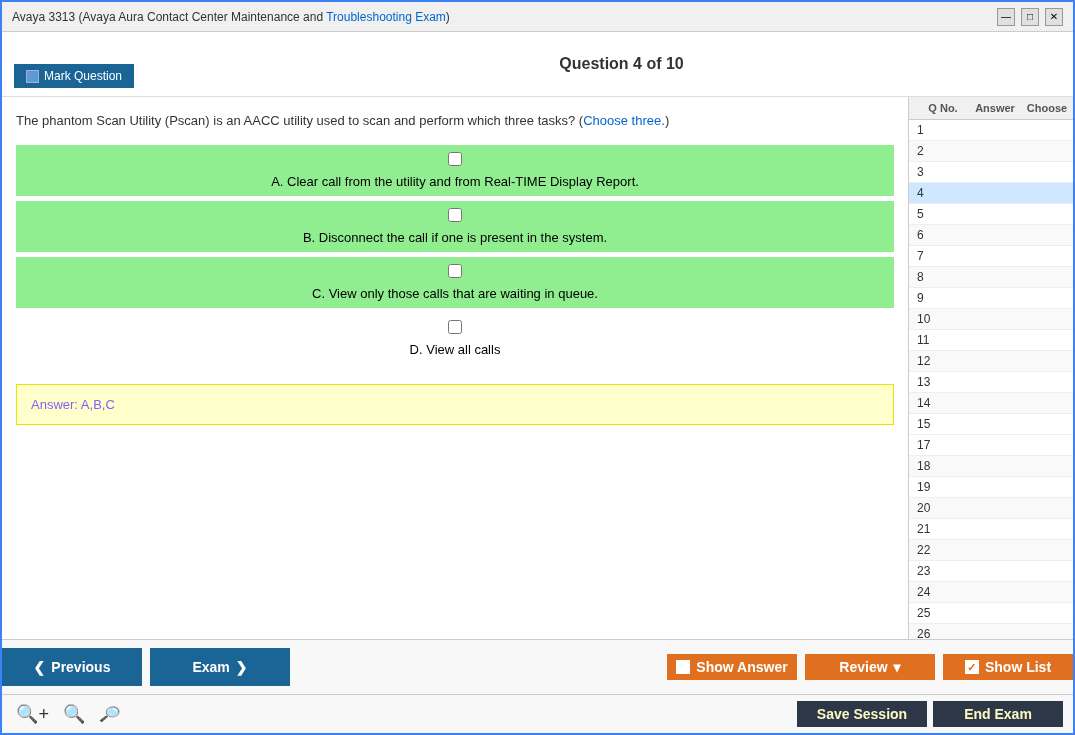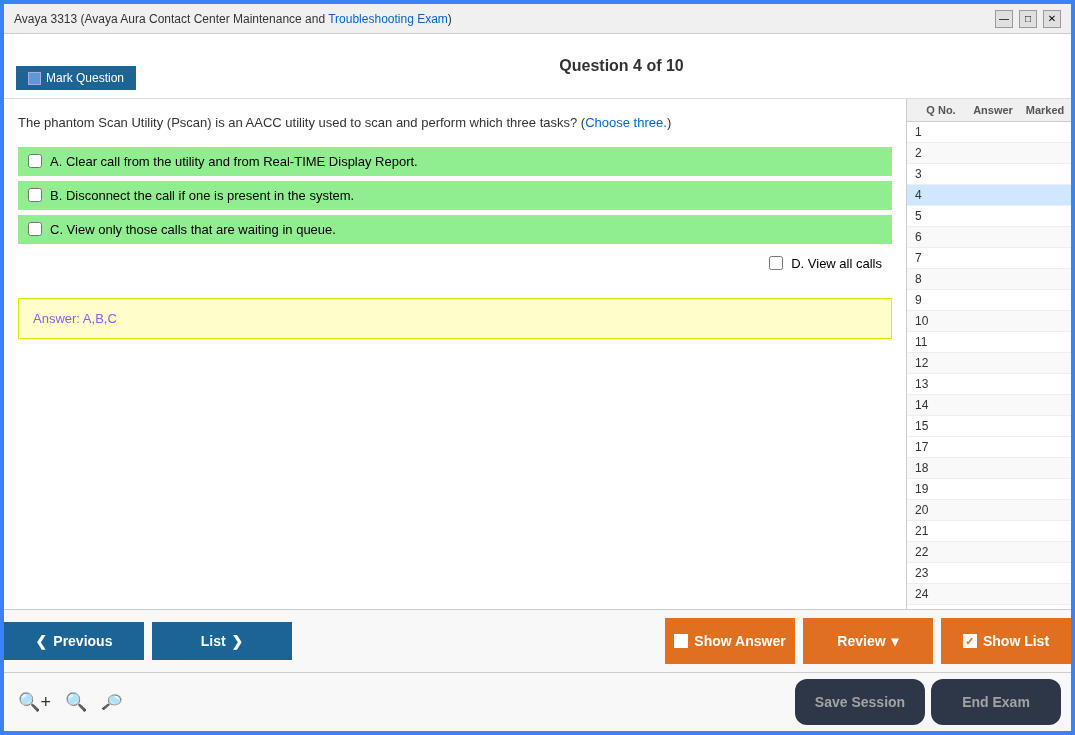--- a/index.html
+++ b/index.html
@@ -7,21 +7,21 @@
       font-family: Arial, sans-serif;
       font-size: 13px;
       background: #f0f0f0;
       width: 1075px;
       height: 735px;
       overflow: hidden;
     }
     .window {
       width: 1075px;
       height: 735px;
-      border: 4px solid #3b82f6;
+      border: 2px solid #3b82f6;
       background: #fff;
       display: flex;
       flex-direction: column;
     }
     .title-bar {
       background: #f0f0f0;
       border-bottom: 1px solid #ccc;
       padding: 5px 10px;
       display: flex;
       align-items: center;
@@ -117,20 +117,21 @@
       gap: 5px;
       margin-bottom: 14px;
     }
     .answer-option {
       display: flex;
       align-items: center;
       gap: 8px;
       padding: 7px 10px;
       font-size: 13px;
       cursor: pointer;
+      flex-direction: column;
     }
     .answer-option.correct {
       background: #90ee90;
     }
     .answer-option.incorrect {
       background: #fff;
       justify-content: flex-end;
     }
     .answer-option input[type="checkbox"] {
       width: 14px;
@@ -212,42 +213,41 @@
       align-items: center;
       justify-content: center;
       gap: 6px;
     }
     .btn-blue {
       background: #1a6496;
       color: white;
     }
     .btn-dark {
       background: #2d3748;
-      color: #a3a3a3;
-      border-radius: 12px;
+      color: #fef9c3;
     }
     .spacer { flex: 1; }
     .bottom-row2 {
       border-top: 1px solid #ccc;
       padding: 6px 10px;
       display: flex;
       align-items: center;
       background: #f8f8f8;
       gap: 6px;
     }
     .zoom-btn {
       background: none;
       border: none;
       cursor: pointer;
       font-size: 16px;
       color: #333;
       padding: 2px 4px;
     }
     .action-btn {
-      height: 46px;
+      height: 26px;
       min-width: 130px;
       font-size: 14px;
       font-weight: bold;
       cursor: pointer;
       border: none;
       display: flex;
       align-items: center;
       justify-content: center;
       gap: 6px;
     }
@@ -345,21 +345,21 @@
 
         <div class="answer-box">
           <span>Answer: A,B,C</span>
         </div>
       </div>
 
       <div class="sidebar">
         <div class="sidebar-header">
           <div>Q No.</div>
           <div>Answer</div>
-          <div>Marked</div>
+          <div>Choose</div>
         </div>
         <div class="sidebar-list" id="sidebar-list">
         <div class="sidebar-row">
       <div class="q-num">1</div>
       <div></div>
       <div></div>
     </div>
             <div class="sidebar-row alt">
       <div class="q-num">2</div>
       <div></div>
@@ -483,21 +483,21 @@
           </div>
       </div>
     </div>
 
     <div class="bottom-bar">
       <button class="nav-btn btn-blue">
         <span class="arrow-left"></span>
         <span>Previous</span>
       </button>
       <button class="nav-btn btn-blue">
-        <span>List</span>
+        <span>Exam</span>
         <span class="arrow-right"></span>
       </button>
       <div class="spacer"></div>
       <button class="action-btn show-answer-btn">
         <span class="show-answer-checkbox"></span>
         <span>Show Answer</span>
       </button>
       <button class="action-btn review-btn">
         <span>Review</span>
         <span>▾</span>

